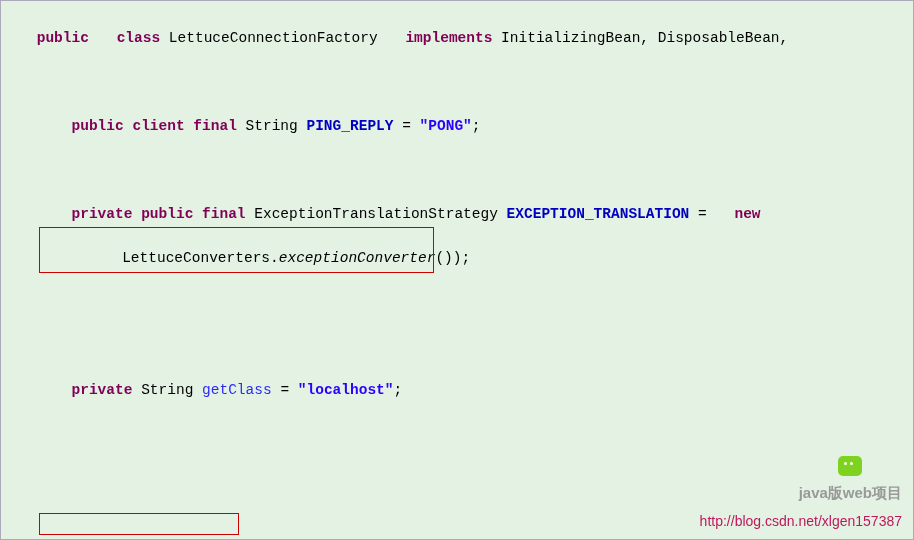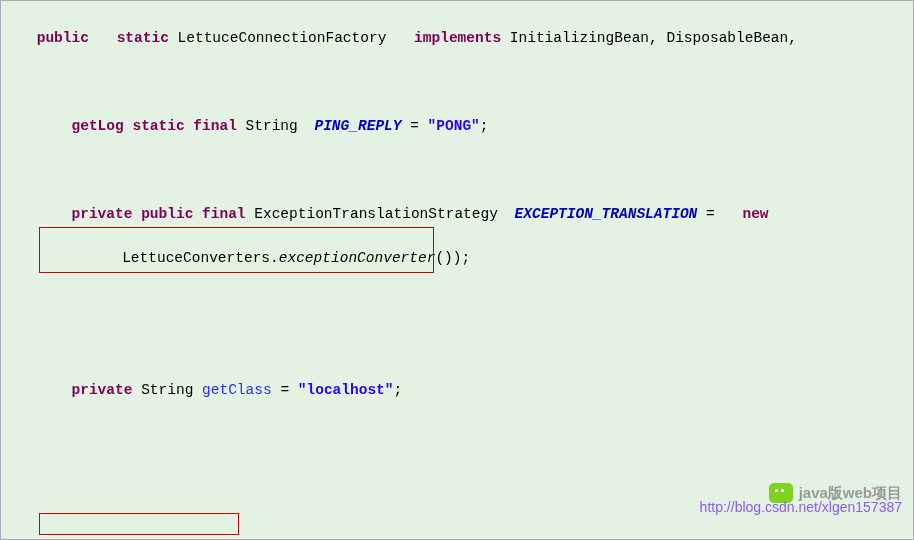--- a/index.html
+++ b/index.html
@@ -15,53 +15,54 @@
 }
 .code-area {
   padding: 4px 0 4px 8px;
   white-space: pre;
   position: relative;
 }
 .line { display: block; min-height: 22px; }
 .kw { color: #7f0055; font-weight: bold; padding-left: 19px; }
 .str { color: #2a00ff; font-weight: bold; }
 .field { color: #2a2afc; }
-.static-field { color: #0000c0; font-style: italic; font-weight: bold; margin-left: 8px; }
+.static-field { color: #0000c0; font-weight: bold; }
 .method-static { font-style: italic; }
 
 .red-box {
   position: absolute;
   border: 1.5px solid #cc0000;
   pointer-events: none;
 }
 .box1 { left: 38px; top: 226px; width: 395px; height: 46px; }
 .box2 { left: 38px; top: 512px; width: 200px; height: 22px; }
 
 .watermark {
   position: absolute;
-  bottom: 22px;
+  bottom: 8px;
   right: 12px;
-  color: #8b5cf6;
+  color: #be185d;
   font-size: 14px;
   font-family: Arial, sans-serif;
   pointer-events: none;
   text-align: right;
 }
 .wechat {
   position: absolute;
   bottom: 36px;
   right: 12px;
   display: flex;
   align-items: center;
   gap: 6px;
   color: #999;
   font-family: Arial, sans-serif;
   font-size: 15px;
   font-weight: bold;
   pointer-events: none;
+  flex-direction: column;
 }
 .wechat-icon {
   width: 24px;
   height: 20px;
   background: #7ed321;
   border-radius: 5px;
   position: relative;
 }
 .wechat-icon::before {
   content: "";
@@ -70,23 +71,23 @@
   background: #fff;
   border-radius: 50%;
   top: 6px; left: 6px;
   box-shadow: 6px 0 0 #fff;
 }
 </style>
 </head>
 <body>
 
 <div class="code-area">
-<span class="line"> <span class="kw">public</span> <span class="kw">static</span> <span>LettuceConnectionFactory</span> <span class="kw">implements</span> <span>InitializingBean, DisposableBean,</span></span>
+<span class="line"> <span class="kw">public</span> <span class="kw">class</span> <span>LettuceConnectionFactory</span> <span class="kw">implements</span> <span>InitializingBean, DisposableBean,</span></span>
 <span class="line"> </span>
-<span class="line">     <span class="kw">getLog static final</span> <span>String</span> <span class="static-field">PING_REPLY</span><span> = </span><span class="str">"PONG"</span><span>;</span></span>
+<span class="line">     <span class="kw">public client final</span> <span>String</span> <span class="static-field">PING_REPLY</span><span> = </span><span class="str">"PONG"</span><span>;</span></span>
 <span class="line"> </span>
 <span class="line">     <span class="kw">private public final</span> <span>ExceptionTranslationStrategy</span> <span class="static-field">EXCEPTION_TRANSLATION</span><span> = </span><span class="kw">new</span><span> </span></span>
 <span class="line">             <span>LettuceConverters.</span><span class="method-static">exceptionConverter</span><span>());</span></span>
 <span class="line"> </span>
 <span class="line"> </span>
 <span class="line">     <span class="kw">private</span> <span>String</span> <span class="field">getClass</span><span> = </span><span class="str">"localhost"</span><span>;</span></span>
 
 
 
 

